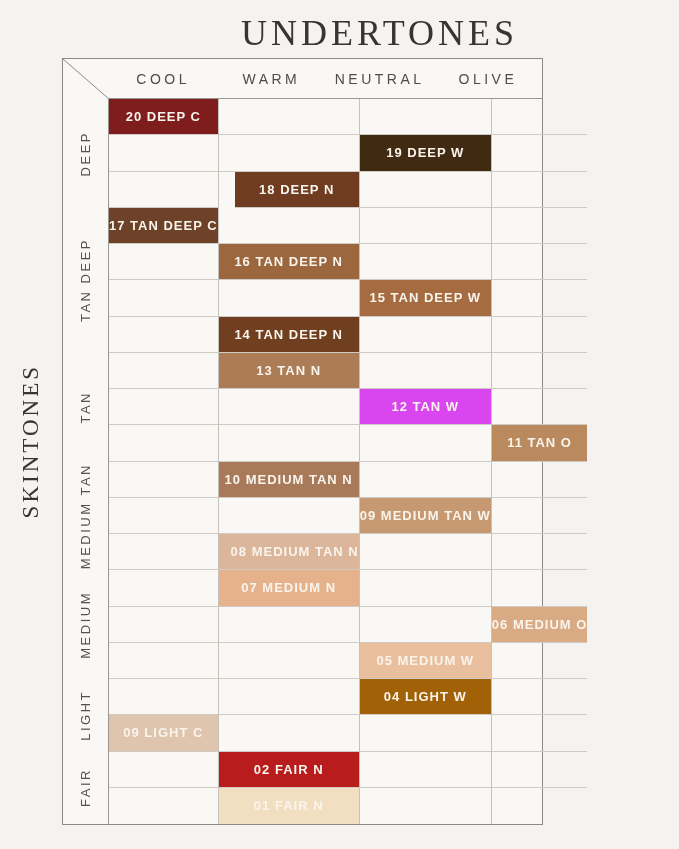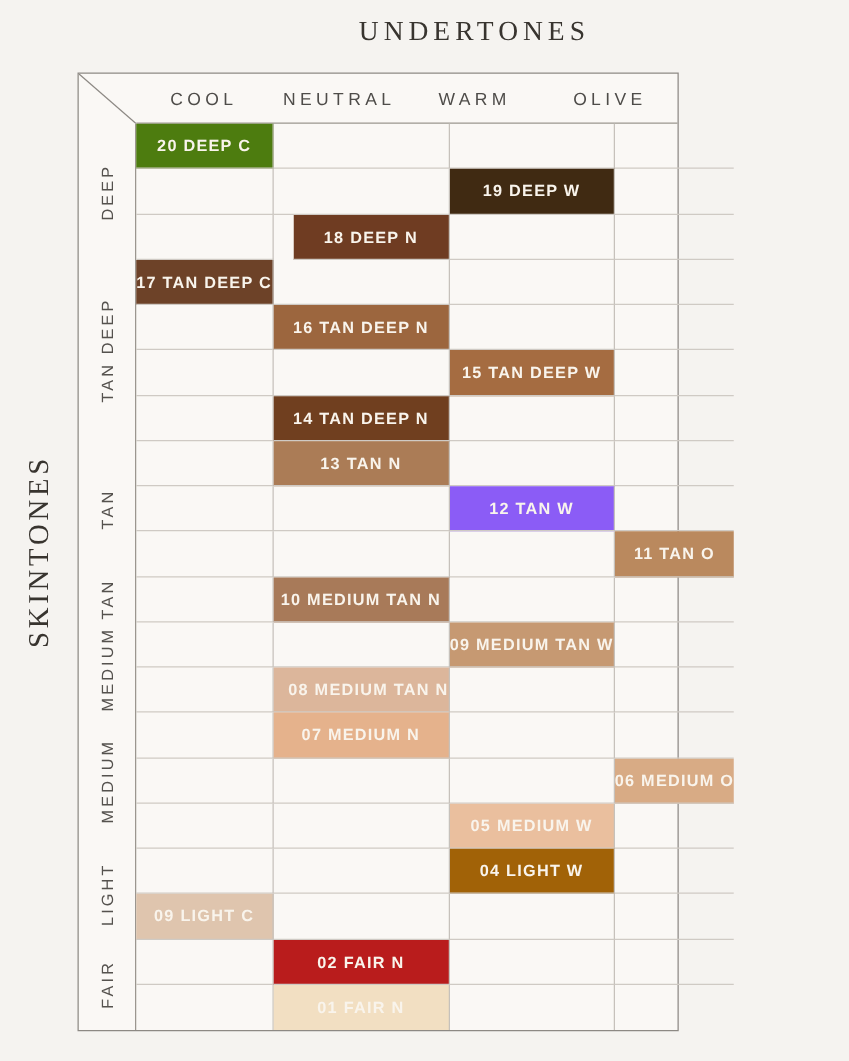--- a/index.html
+++ b/index.html
@@ -9,21 +9,21 @@
     background: #f5f3f0;
     font-family: "Liberation Sans", sans-serif;
     overflow: hidden;
   }
 
   .chart-title {
     position: absolute;
     left: 108px; top: 12px; width: 543px;
     text-align: center;
     font-family: "Liberation Serif", "DejaVu Serif", serif;
-    font-size: 22px;
+    font-size: 36px;
     font-weight: 400;
     letter-spacing: 4px;
     color: #38342f;
   }
 
   .skintones-wrap {
     position: absolute;
     left: 0; top: 58px; width: 62px; height: 767px;
     display: flex; align-items: center; justify-content: center;
   }
@@ -113,22 +113,22 @@
 
 <div class="shade-table">
   <div class="header-row">
     <div class="corner-cell">
       <svg width="46" height="40" viewBox="0 0 46 40">
         <line x1="0" y1="0" x2="46" y2="40" stroke="#8d8984" stroke-width="1"></line>
       </svg>
     </div>
     <div class="header-cells">
         <div class="header-cell">COOL</div>
+        <div class="header-cell">WARM</div>
         <div class="header-cell">NEUTRAL</div>
-        <div class="header-cell">WARM</div>
         <div class="header-cell">OLIVE</div>
       </div>
   </div>
   <div class="body-row">
     <div class="group-col">
         <div class="group-cell" style="grid-row: span 3;">
           <span>DEEP</span>
         </div>
         <div class="group-cell" style="grid-row: span 4;">
           <span>TAN DEEP</span>
@@ -143,21 +143,21 @@
           <span>MEDIUM</span>
         </div>
         <div class="group-cell" style="grid-row: span 2;">
           <span>LIGHT</span>
         </div>
         <div class="group-cell" style="grid-row: span 2;">
           <span>FAIR</span>
         </div>
       </div>
     <div class="shade-grid">
-        <div class="grid-cell" style="background: #4d7c0f;">
+        <div class="grid-cell" style="background: #7f1d1d;">
           <span class="swatch-label">20 DEEP C</span>
         </div>
         <div class="grid-cell"></div>
         <div class="grid-cell"></div>
         <div class="grid-cell last-col"></div>
         <div class="grid-cell"></div>
         <div class="grid-cell"></div>
         <div class="grid-cell" style="background: rgb(64, 42, 18);">
           <span class="swatch-label">19 DEEP W</span>
         </div>
@@ -193,21 +193,21 @@
         <div class="grid-cell"></div>
         <div class="grid-cell last-col"></div>
         <div class="grid-cell"></div>
         <div class="grid-cell" style="background: rgb(171, 124, 86);">
           <span class="swatch-label">13 TAN N</span>
         </div>
         <div class="grid-cell"></div>
         <div class="grid-cell last-col"></div>
         <div class="grid-cell"></div>
         <div class="grid-cell"></div>
-        <div class="grid-cell" style="background: #8b5cf6;">
+        <div class="grid-cell" style="background: #d946ef;">
           <span class="swatch-label">12 TAN W</span>
         </div>
         <div class="grid-cell last-col"></div>
         <div class="grid-cell"></div>
         <div class="grid-cell"></div>
         <div class="grid-cell"></div>
         <div class="grid-cell last-col" style="background: rgb(186, 137, 94);">
           <span class="swatch-label">11 TAN O</span>
         </div>
         <div class="grid-cell"></div>

